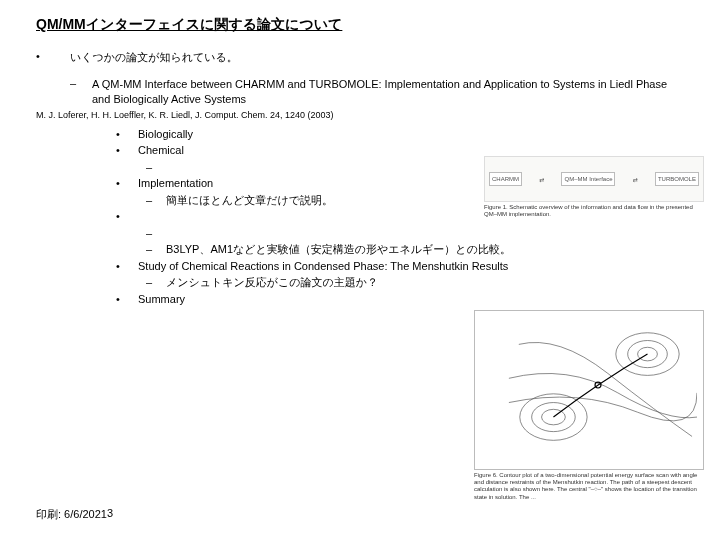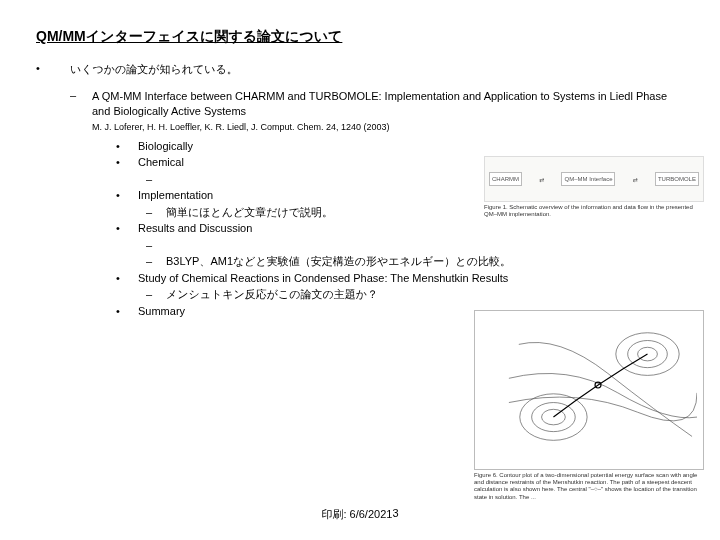--- a/index.html
+++ b/index.html
@@ -1,29 +1,29 @@
 <!DOCTYPE html>
 <html><head>
 <meta charset="utf-8">
 <style>
   * { box-sizing: border-box; margin: 0; padding: 0; }
   html, body { width: 720px; height: 540px; background: #fff; font-family: "Arial", "Helvetica", "Meiryo", sans-serif; color: #000; }
-  .page { position: relative; width: 720px; height: 540px; padding: 28px 36px 0 36px; }
+  .page { position: relative; width: 720px; height: 540px; padding: 16px 36px 0 36px; }
   .title { font-size: 14px; font-weight: bold; text-decoration: underline; margin-bottom: 16px; }
   .lvl1 { display: flex; font-size: 11px; margin-bottom: 12px; }
   .lvl1 .dot { width: 34px; flex: 0 0 34px; }
   .lvl2 { display: flex; font-size: 11px; margin-left: 34px; margin-bottom: 2px; }
   .lvl2 .dash { width: 22px; flex: 0 0 22px; }
   .lvl2 .body { flex: 1; line-height: 1.35; }
-  .citation { font-size: 9px; margin-left: 56px; margin-top: 3px; margin-bottom: 6px; }
+  .citation { font-size: 9px; margin-top: 3px; margin-bottom: 6px; }
   .lvl3 { display: flex; font-size: 11px; margin-left: 80px; line-height: 1.5; }
   .lvl3 .dot { width: 22px; flex: 0 0 22px; }
   .lvl4 { display: flex; font-size: 11px; margin-left: 110px; line-height: 1.5; }
   .lvl4 .dash { width: 20px; flex: 0 0 20px; }
-  .footer { position: absolute; bottom: 18px; left: 36px; right: 36px; display: flex; justify-content: center; font-size: 11px; }
+  .footer { position: absolute; bottom: 18px; left: 36px; right: 36px; display: flex; justify-content: flex-start; font-size: 11px; }
   .fig1 { position: absolute; top: 156px; right: 16px; width: 220px; }
   .fig1-box { width: 220px; height: 46px; background: #f9f9f7; border: 1px solid #ddd; display: flex; align-items: center; justify-content: space-between; padding: 0 4px; font-size: 6px; color: #555; }
   .fig1-mod { border: 1px solid #bbb; padding: 3px 2px; background: #fff; font-size: 6px; text-align: center; }
   .fig1-cap { font-size: 6px; color: #333; margin-top: 2px; line-height: 1.2; }
   .fig2 { position: absolute; top: 310px; right: 16px; width: 230px; }
   .fig2-box { width: 230px; height: 160px; border: 1px solid #bbb; position: relative; background: #fff; }
   .contours { position: absolute; inset: 14px 6px 18px 24px; }
   .contours svg { width: 100%; height: 100%; }
   .fig2-cap { font-size: 6px; color: #333; margin-top: 2px; line-height: 1.2; }
 </style>
@@ -62,21 +62,20 @@
     <div class="dot">•</div>
     <div>Implementation</div>
   </div>
   <div class="lvl4">
     <div class="dash">–</div>
     <div>簡単にほとんど文章だけで説明。</div>
   </div>
 
   <div class="lvl3">
     <div class="dot">•</div>
-    <div>Results and Discussion</div>
   </div>
   <div class="lvl4">
     <div class="dash">–</div>
   </div>
   <div class="lvl4">
     <div class="dash">–</div>
     <div>B3LYP、AM1などと実験値（安定構造の形やエネルギー）との比較。</div>
   </div>
 
   <div class="lvl3">

